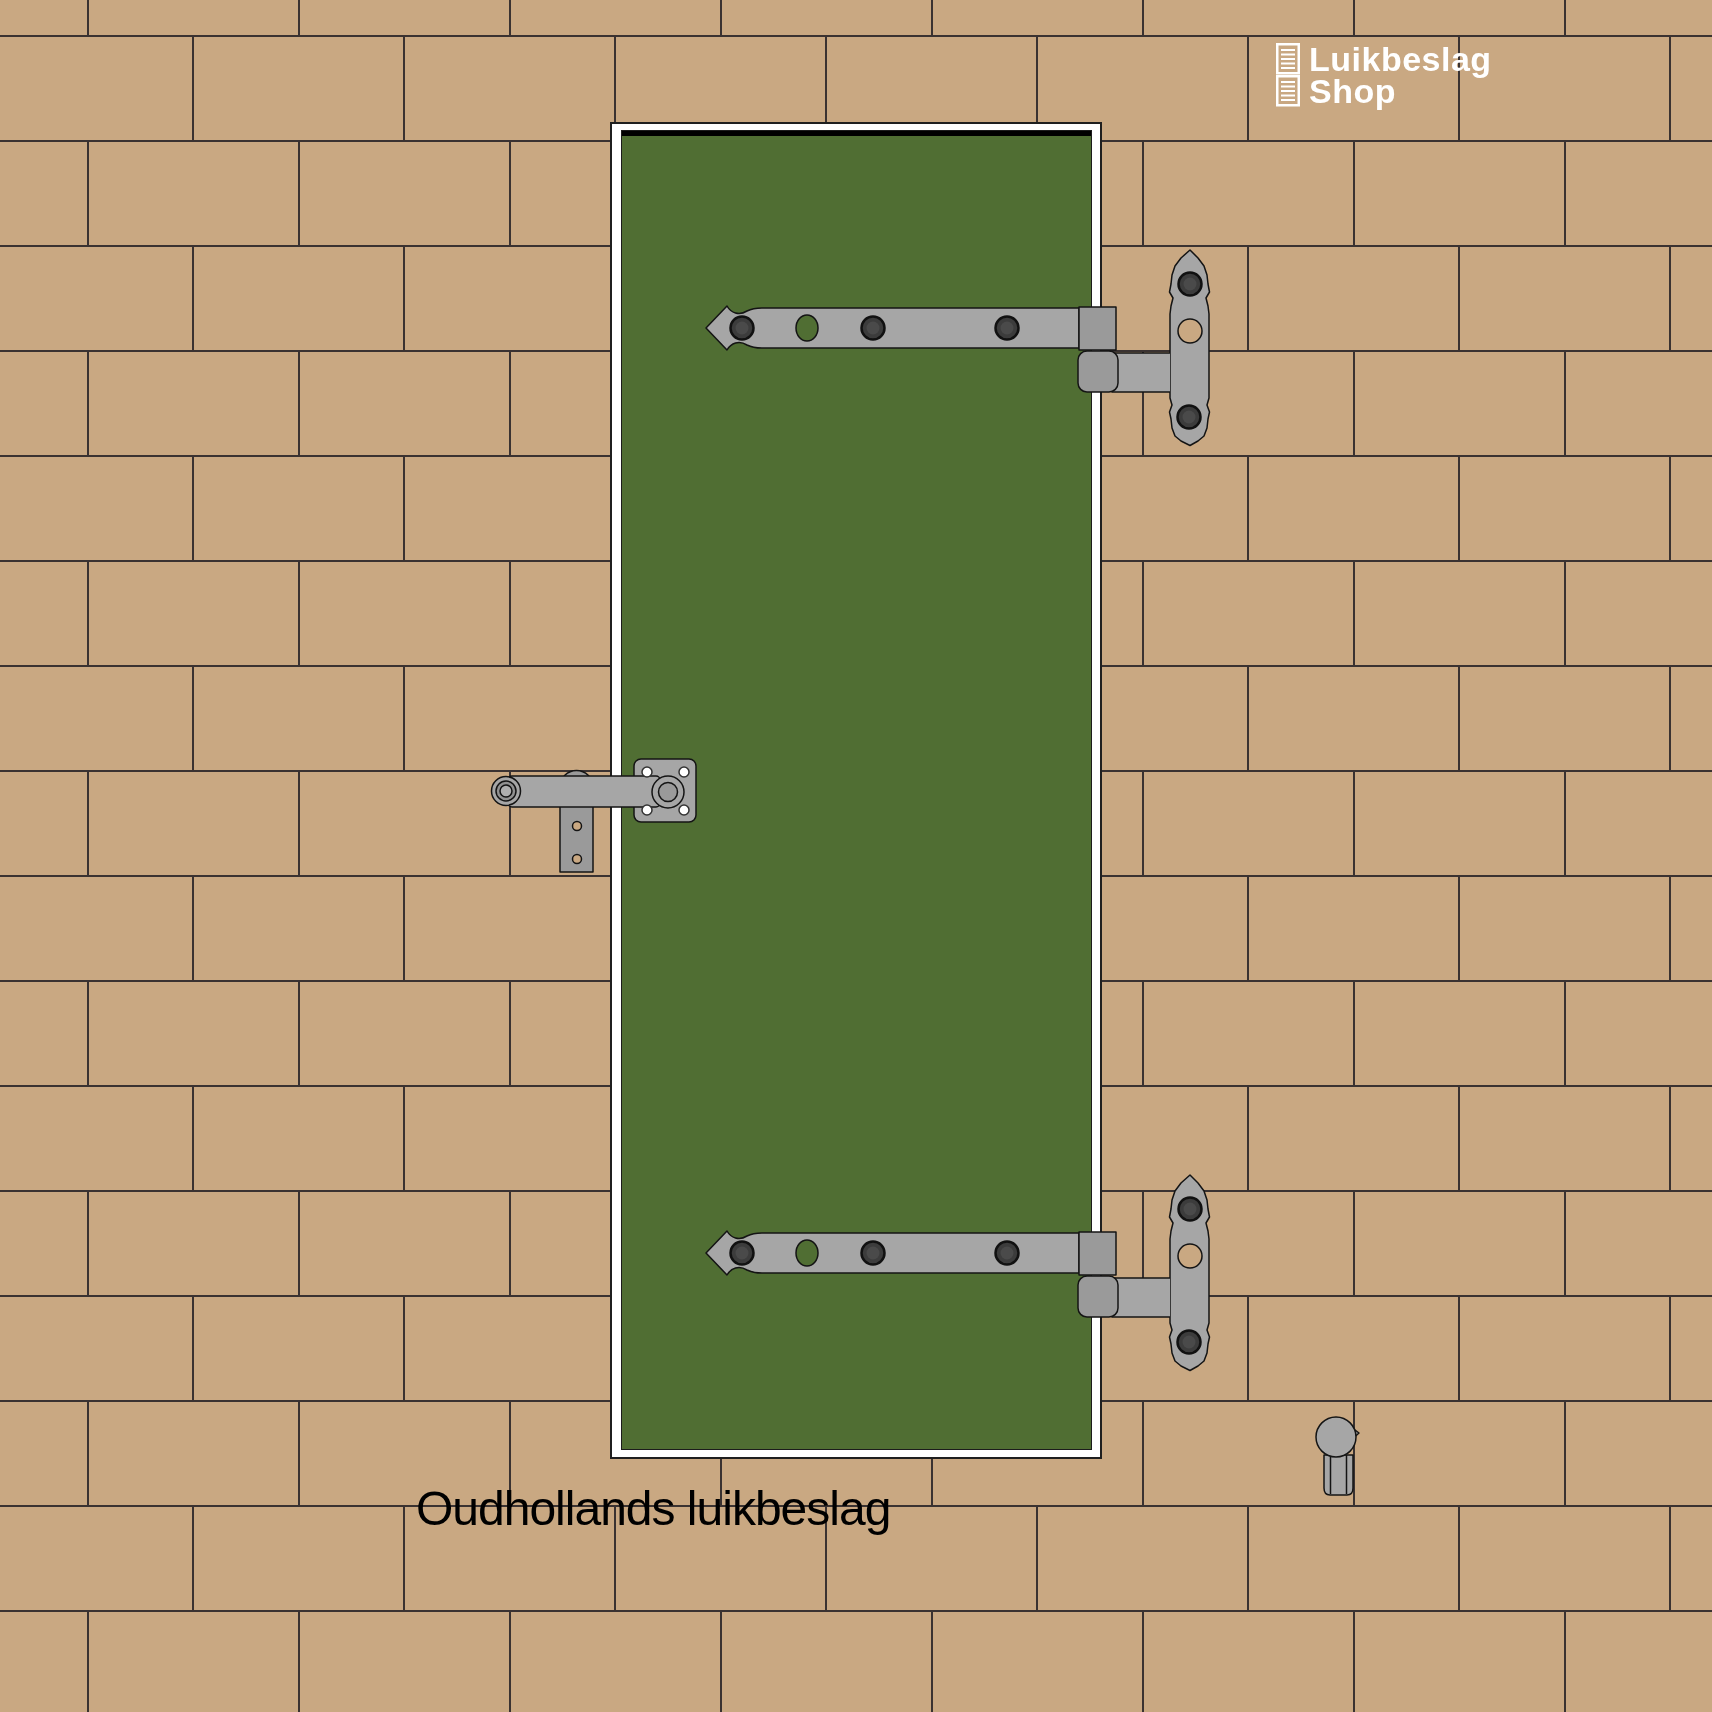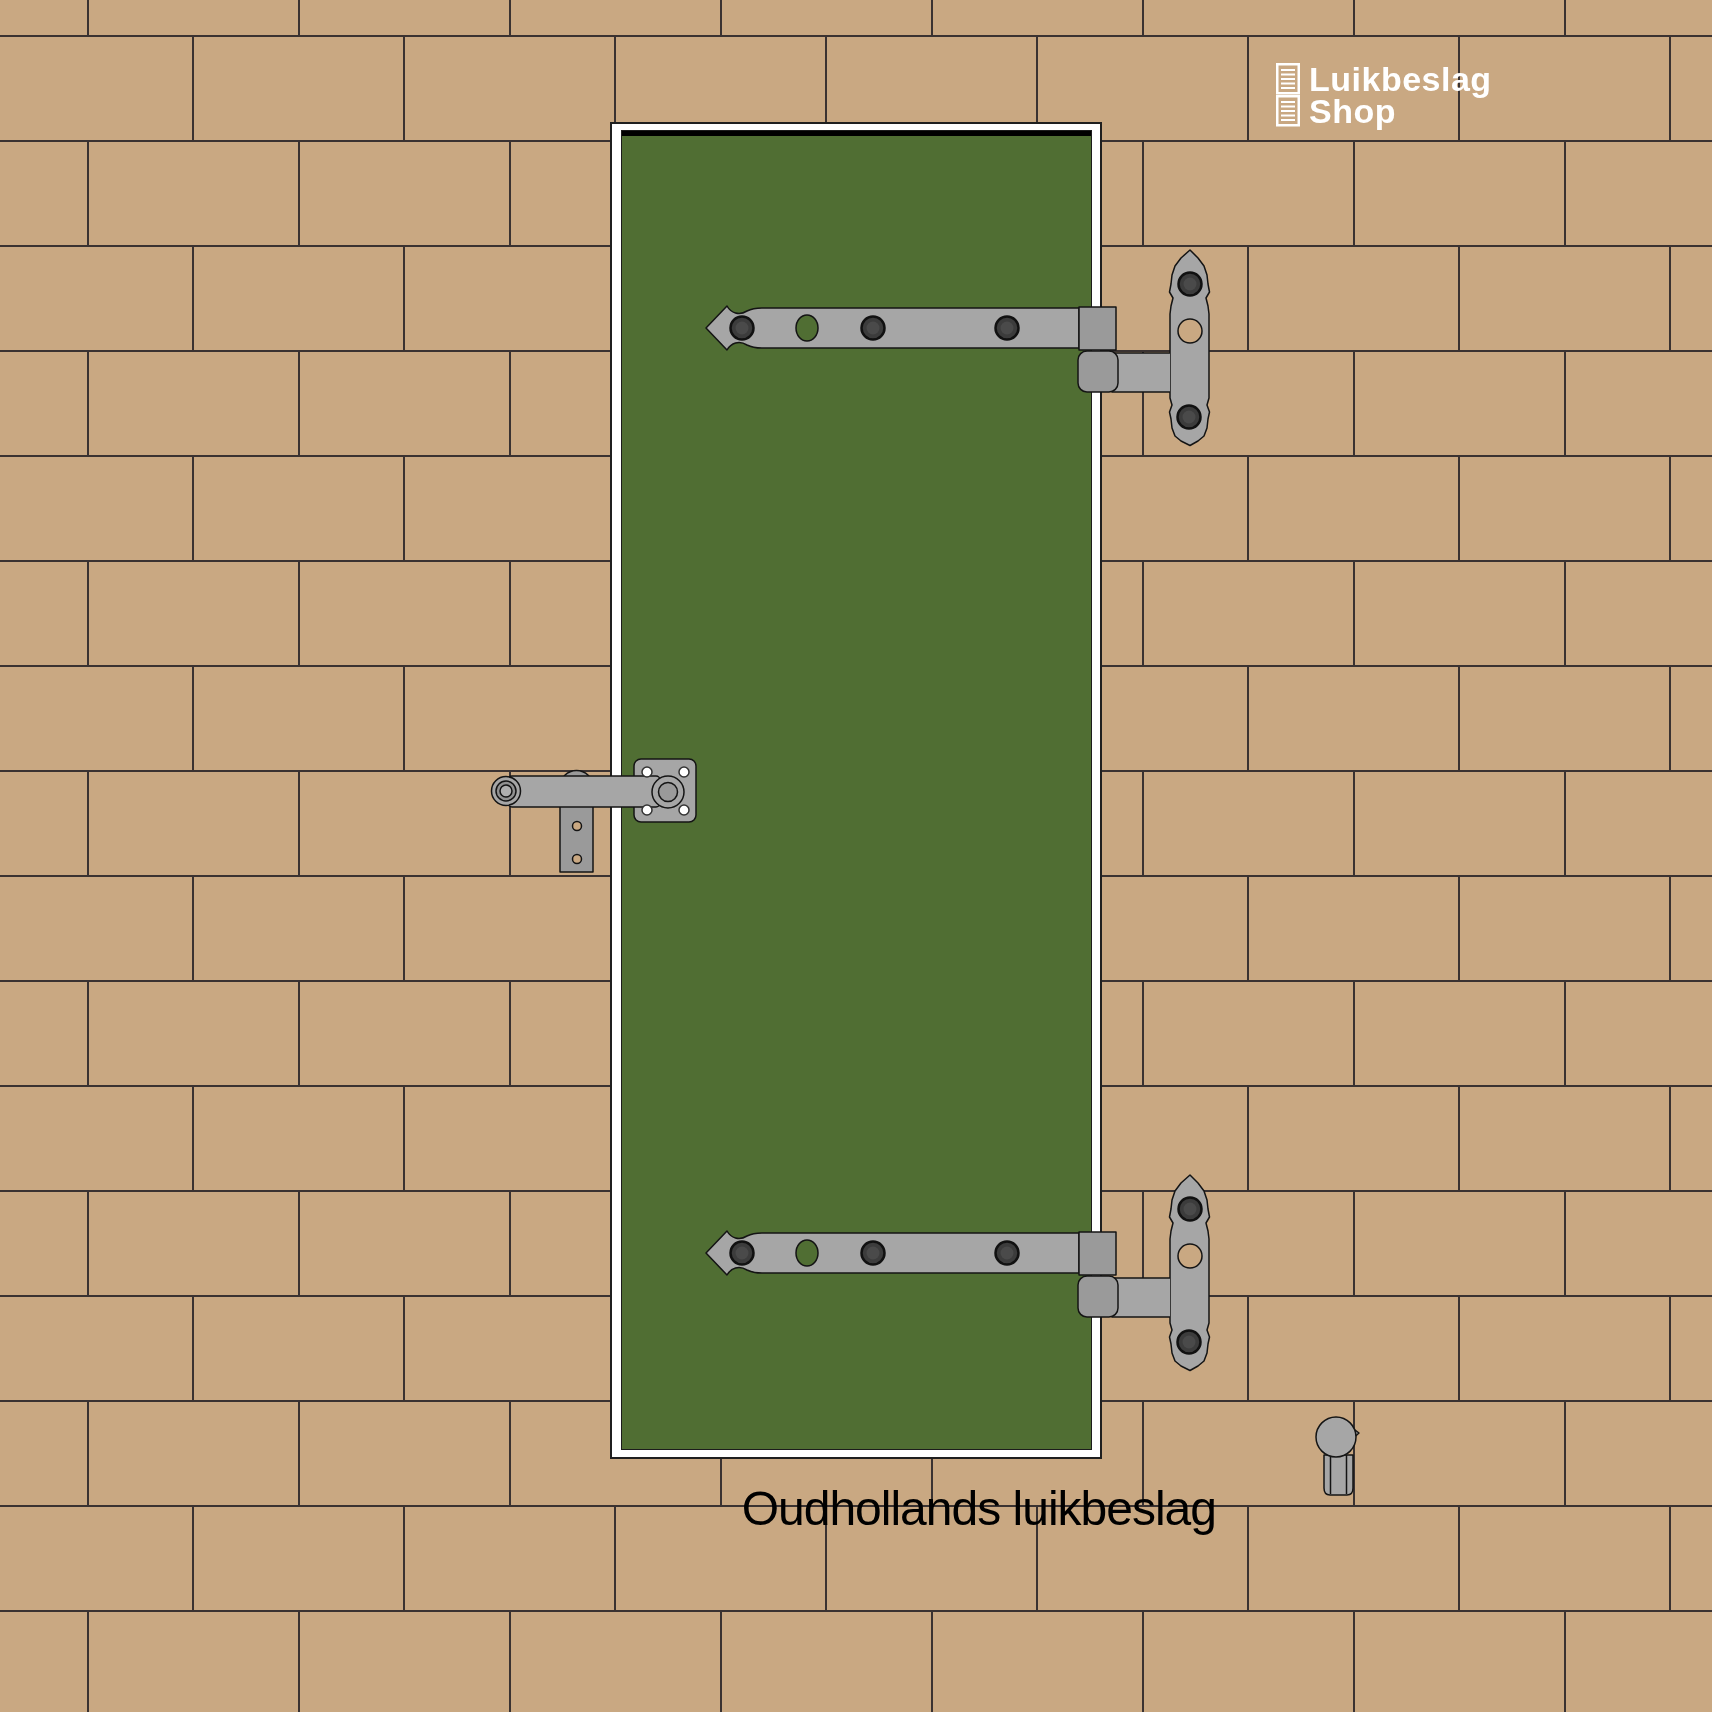--- a/index.html
+++ b/index.html
@@ -24,25 +24,25 @@
   .m   {fill:var(--metal);stroke:var(--outline);stroke-width:1.5;stroke-linejoin:round;}
   .mm  {fill:var(--metal_mid);stroke:var(--outline);stroke-width:1.5;stroke-linejoin:round;}
   .hole-green{fill:var(--shutter);stroke:var(--outline);stroke-width:1.5;}
   .hole-brick{fill:var(--brick);stroke:var(--outline);stroke-width:1.5;}
   .bolt-o{fill:var(--bolt);stroke:var(--bolt_edge);stroke-width:2.5;}
   .bolt-i{fill:#4a4a4a;}
   .screw{fill:var(--screw);stroke:#333;stroke-width:1.5;}
   .ring2{fill:var(--metal_deep);stroke:var(--outline);stroke-width:1.5;}
   .ring3{fill:#aeaeae;stroke:var(--outline);stroke-width:1.5;}
   .thin {stroke:var(--outline);stroke-width:1.5;fill:none;}
-  .logo{position:absolute;left:1276px;top:43px;display:flex;gap:9px;align-items:flex-start;margin-top:20px;}
+  .logo{position:absolute;left:1276px;top:43px;display:flex;gap:9px;align-items:flex-start;}
   .logo-text{color:var(--logo_text);font-weight:bold;font-size:34px;line-height:32px;
     letter-spacing:.5px;}
   .logo-text div{white-space:nowrap;}
-  .caption{position:absolute;left:416px;top:1482px;width:800px;text-align:right;
+  .caption{position:absolute;left:416px;top:1482px;width:800px;text-align:left;
     font-size:48px;line-height:54px;letter-spacing:-1px;color:var(--caption_text);}
 </style>
 </head>
 <body>
 
 <div class="canvas">
 
   <div class="wall"></div>
 
   <div class="frame"></div>

